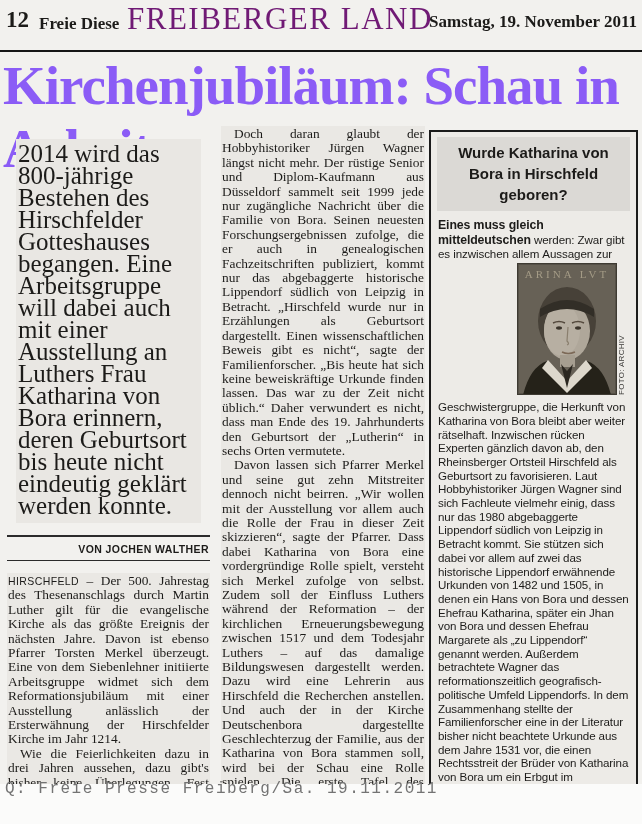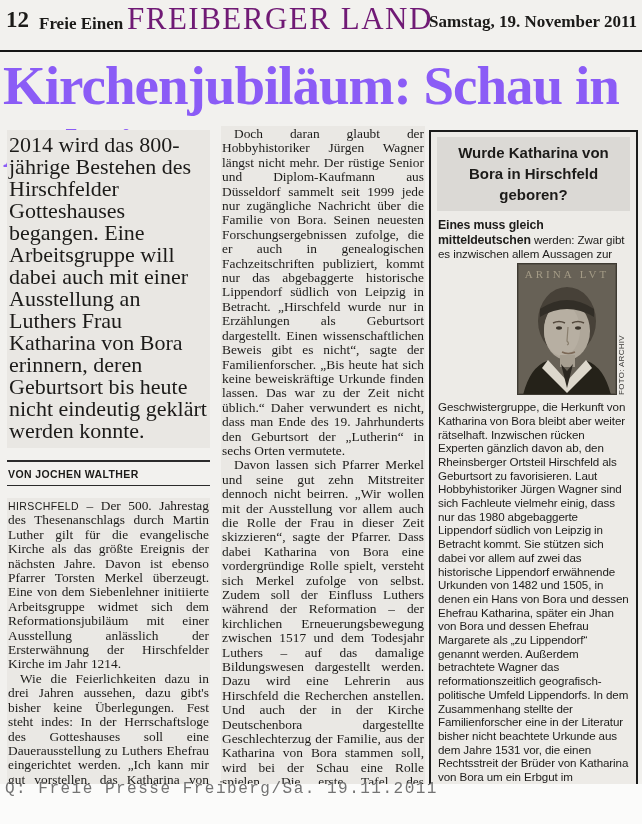--- a/index.html
+++ b/index.html
@@ -16,27 +16,27 @@
   .hrule   { position:absolute; left:0; right:0; top:50px; border-top:2px solid #161616; }
   
   .headline {
     position:absolute; left:3px; top:54px; margin:0; width:636px;
     font-weight:bold; font-size:55px; line-height:1.15; letter-spacing:-1px; color:#8b5cf6;
   }
   
   .col1 { position:absolute; left:7px;   top:130px; width:203px; }
   .col2 { position:absolute; left:221px; top:126px; width:204px; }
   .lead {
-    margin:0; font-size:22px; line-height:22px;
+    margin:9px; font-size:25px; line-height:22px;
     background:#e9e7e3; padding:4px 2px 6px;
   }
   .byline {
     margin-top:12px; border-top:2px solid #2b2b2b; border-bottom:1.5px solid #2b2b2b;
     padding:6px 1px 5px; font-family:"Liberation Sans", sans-serif;
-    font-weight:bold; font-size:10.5px; letter-spacing:0.4px;
+    font-weight:bold; font-size:10.5px; letter-spacing:0.4px;text-align:right;
   }
   .body {
     margin-top:12px; font-size:13.4px; line-height:14.4px;
     text-align:justify; background:#eae8e4; padding:1px;
   }
   .col2 .body { margin-top:0; }
   .body p { margin:0; }
   p.ind { text-indent:12px; }
   .dateline {
     font-family:"Liberation Sans", sans-serif; font-weight:normal;
@@ -69,21 +69,21 @@
     font-family:"Liberation Mono", "DejaVu Sans Mono", monospace;
     font-size:16px; letter-spacing:1.5px; color:#737373;
   }
 </style>
 </head>
 <body>
 
 <div class="page">
 
   <span class="pgnum">12</span>
-  <span class="brand">Freie Einen</span>
+  <span class="brand">Freie Diese</span>
   <span class="section">FREIBERGER LAND</span>
   <span class="date">Samstag, 19. November 2011</span>
   <div class="hrule"></div>
 
   <h1 class="headline">Kirchenjubiläum: Schau in Arbeit</h1>
 
   <div class="col1">
     <p class="lead">2014 wird das 800-jährige Bestehen des Hirschfelder Gotteshauses begangen. Eine Arbeitsgruppe will dabei auch mit einer Ausstellung an Luthers Frau Katharina von Bora erinnern, deren Geburtsort bis heute nicht eindeutig geklärt werden konnte.</p>
     <div class="byline">VON JOCHEN WALTHER</div>
     <div class="body">

